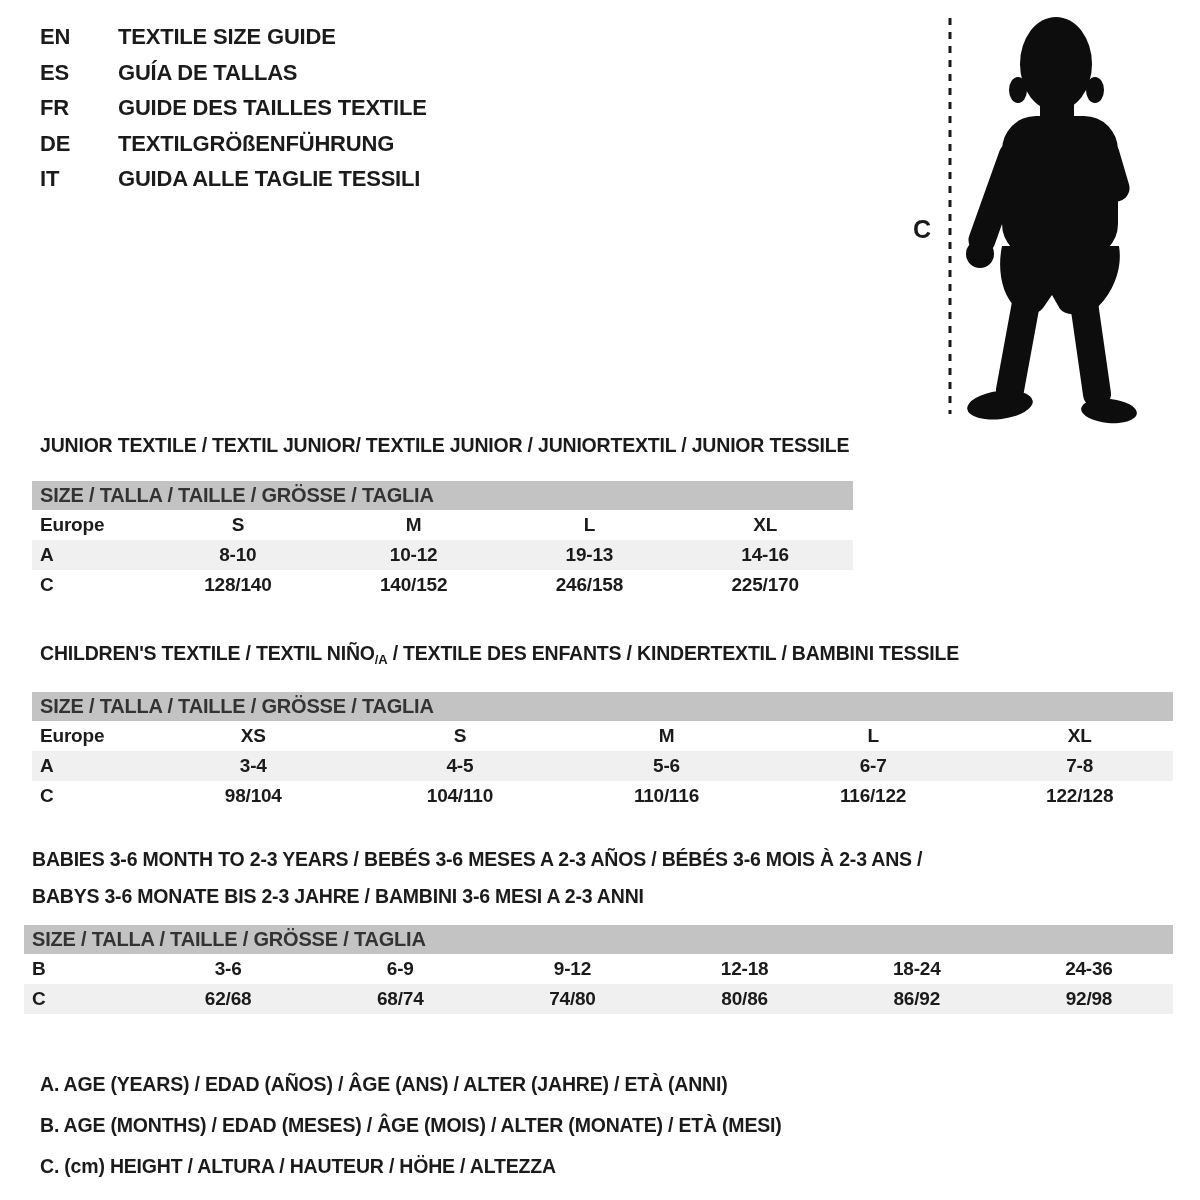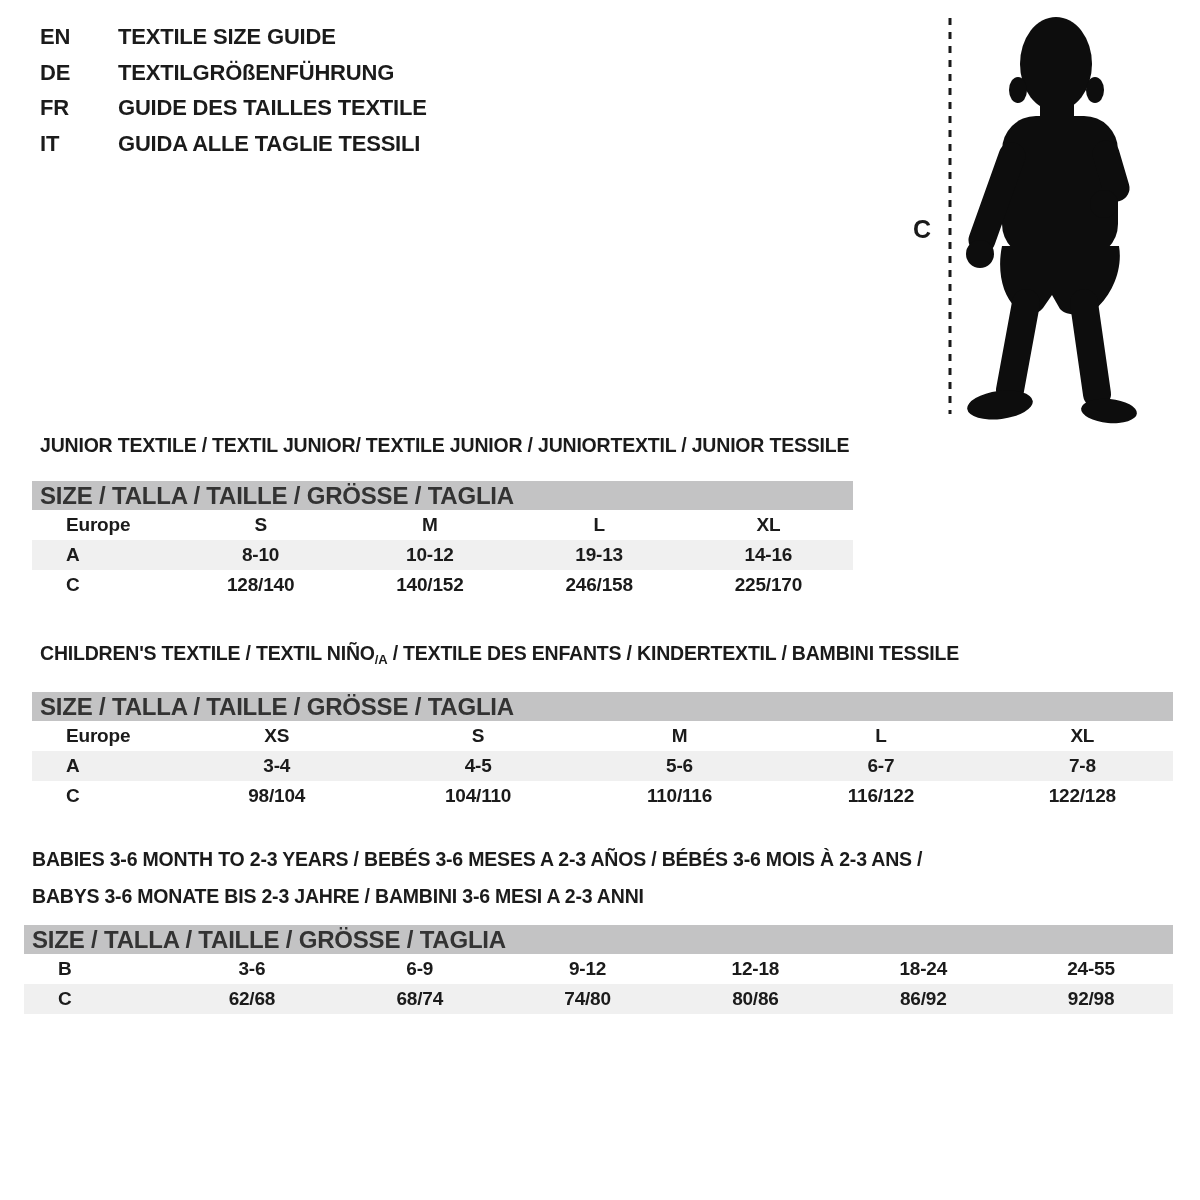--- a/index.html
+++ b/index.html
@@ -37,48 +37,52 @@
   .sec-title{font-size:19.5px;padding-left:8px;white-space:nowrap;}
   .title-line{line-height:24px;}
   #sec2 .title-line{line-height:37px;}
   #sec0 .sec-title{margin-bottom:24px;}
   #sec1 .sec-title{margin-bottom:20px;}
   #sec2 .sec-title{margin-bottom:10px;}
   .subscript{font-size:13px;vertical-align:-4px;}
   .band{
     height:29px;background:var(--band);color:var(--band-ink);
     display:flex;align-items:center;padding-left:8px;
-    font-size:24px;white-space:nowrap;
+    font-size:20px;white-space:nowrap;
   }
   .rows{width:100%;}
   .trow{display:flex;height:30px;align-items:center;font-size:19px;}
   .trow.shaded{background:var(--row-alt);}
   .cell{flex:1;text-align:center;white-space:nowrap;}
-  .cell.label{flex:0 0 110px;text-align:left;padding-left:8px;margin-left:26px;}
+  .cell.label{flex:0 0 110px;text-align:left;padding-left:8px;}
   
   .notes{position:absolute;left:40px;top:1064px;}
   .note-line{line-height:41px;font-size:19.5px;white-space:nowrap;}
 </style>
 </head>
 <body>
 
 <div class="page">
 
   <div class="langs">
       <div class="lang-row">
         <span class="lang-code">EN</span>
         <span class="lang-title">TEXTILE SIZE GUIDE</span>
       </div>
       <div class="lang-row">
+        <span class="lang-code">ES</span>
+        <span class="lang-title">GUÍA DE TALLAS</span>
+      </div>
+      <div class="lang-row">
+        <span class="lang-code">FR</span>
+        <span class="lang-title">GUIDE DES TAILLES TEXTILE</span>
+      </div>
+      <div class="lang-row">
         <span class="lang-code">DE</span>
         <span class="lang-title">TEXTILGRÖßENFÜHRUNG</span>
-      </div>
-      <div class="lang-row">
-        <span class="lang-code">FR</span>
-        <span class="lang-title">GUIDE DES TAILLES TEXTILE</span>
       </div>
       <div class="lang-row">
         <span class="lang-code">IT</span>
         <span class="lang-title">GUIDA ALLE TAGLIE TESSILI</span>
       </div>
     </div>
 
   <svg class="figure" viewBox="0 0 260 430" xmlns="http://www.w3.org/2000/svg">
 
     <line x1="50" y1="10" x2="50" y2="406" stroke="#1a1a1a" stroke-width="3" stroke-dasharray="7 7"></line>
@@ -175,28 +179,33 @@
       </div>
     <div class="band">SIZE / TALLA / TAILLE / GRÖSSE / TAGLIA</div>
     <div class="rows">
         <div class="trow">
           <div class="cell label">B</div>
           <div class="cell">3-6</div>
           <div class="cell">6-9</div>
           <div class="cell">9-12</div>
           <div class="cell">12-18</div>
           <div class="cell">18-24</div>
-          <div class="cell">24-55</div>
+          <div class="cell">24-36</div>
         </div>
         <div class="trow shaded">
           <div class="cell label">C</div>
           <div class="cell">62/68</div>
           <div class="cell">68/74</div>
           <div class="cell">74/80</div>
           <div class="cell">80/86</div>
           <div class="cell">86/92</div>
           <div class="cell">92/98</div>
         </div>
       </div>
   </div>
 
+  <div class="notes">
+      <div class="note-line">A. AGE (YEARS) / EDAD (AÑOS) / ÂGE (ANS) / ALTER (JAHRE) / ETÀ (ANNI)</div>
+      <div class="note-line">B. AGE (MONTHS) / EDAD (MESES) / ÂGE (MOIS) / ALTER (MONATE) / ETÀ (MESI)</div>
+      <div class="note-line">C. (cm) HEIGHT / ALTURA / HAUTEUR / HÖHE / ALTEZZA</div>
+    </div>
 
 </div>
 
 </body></html>

